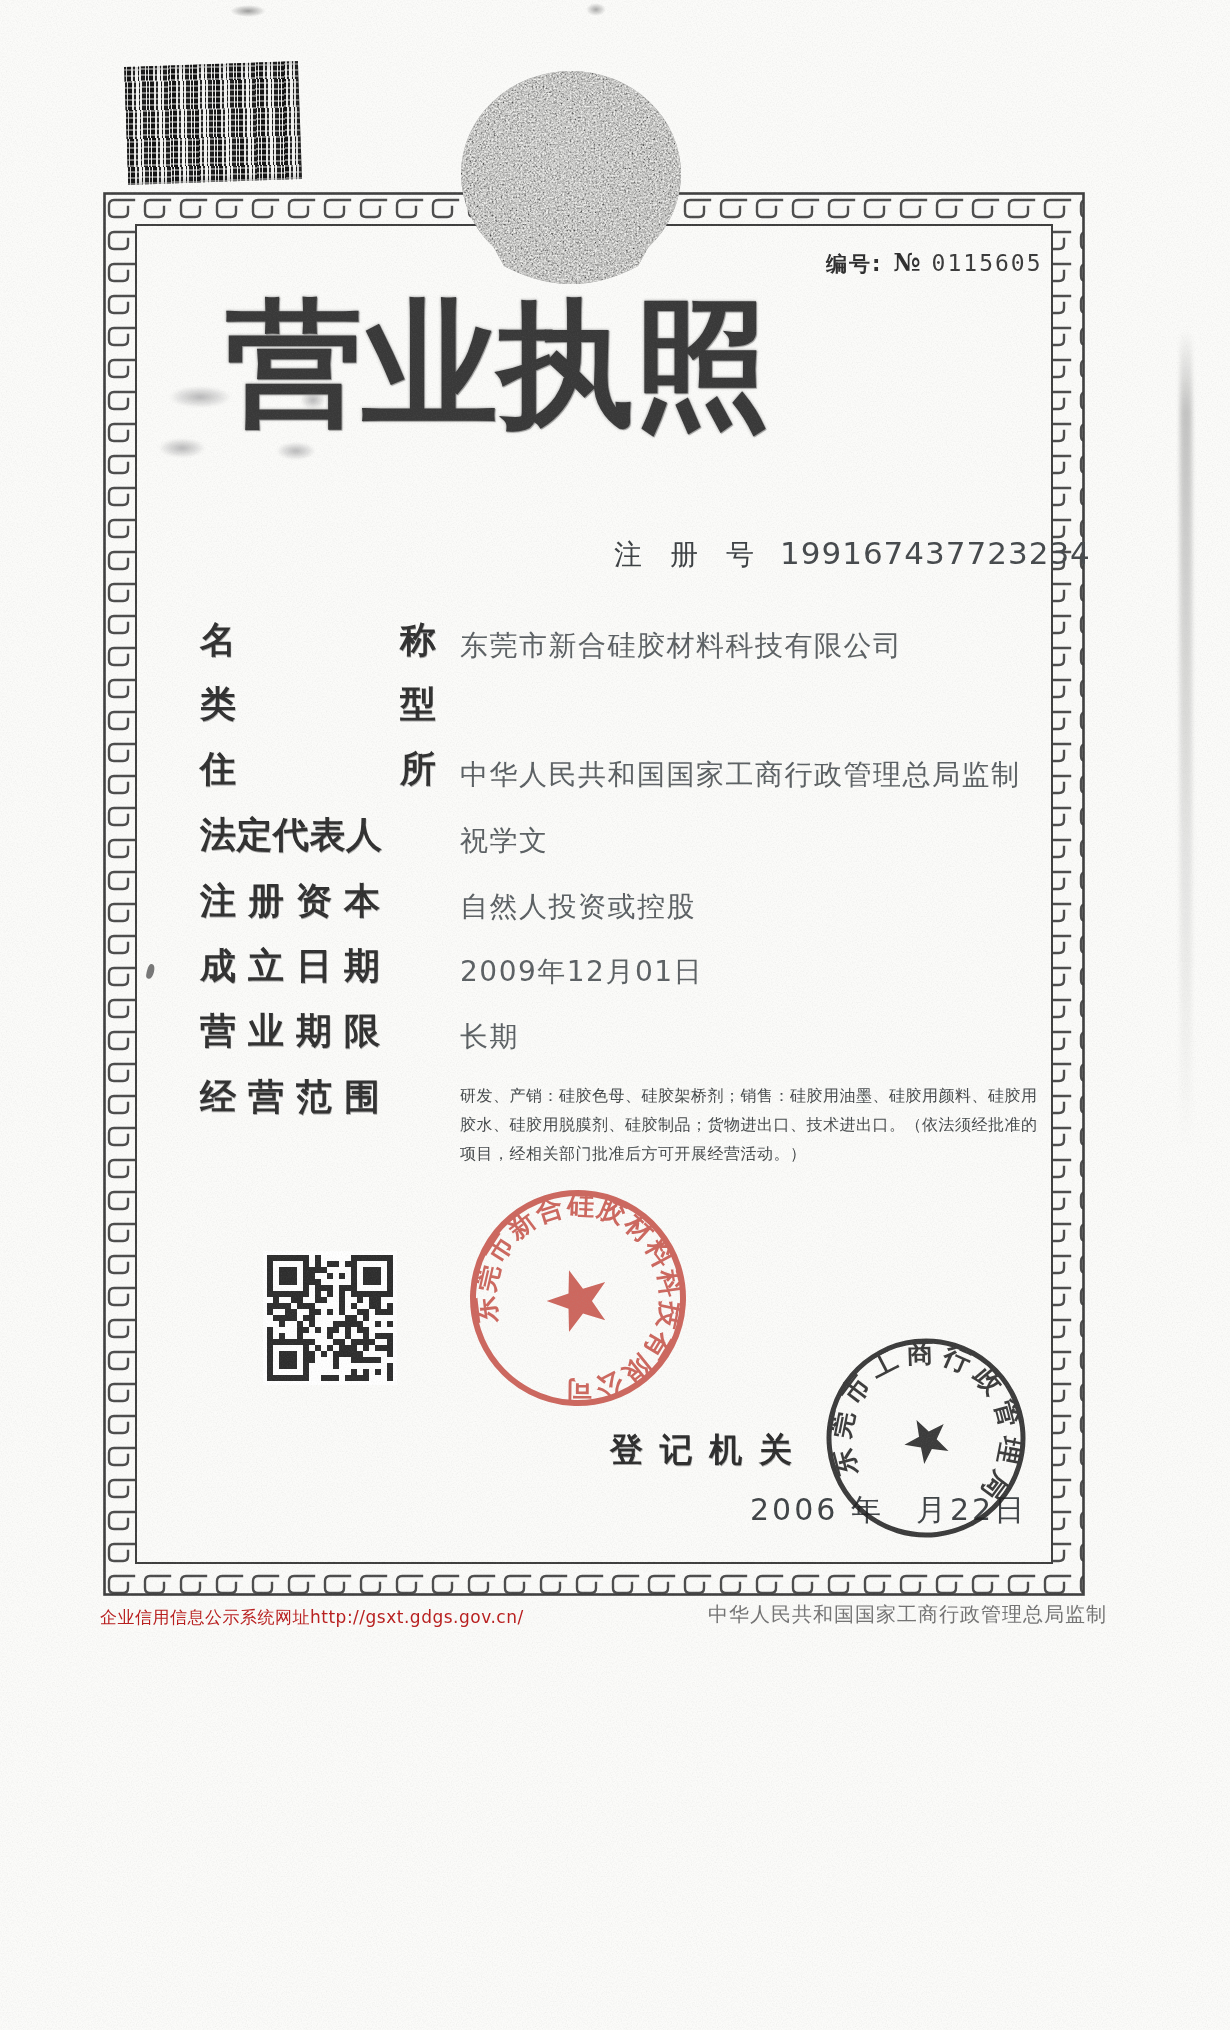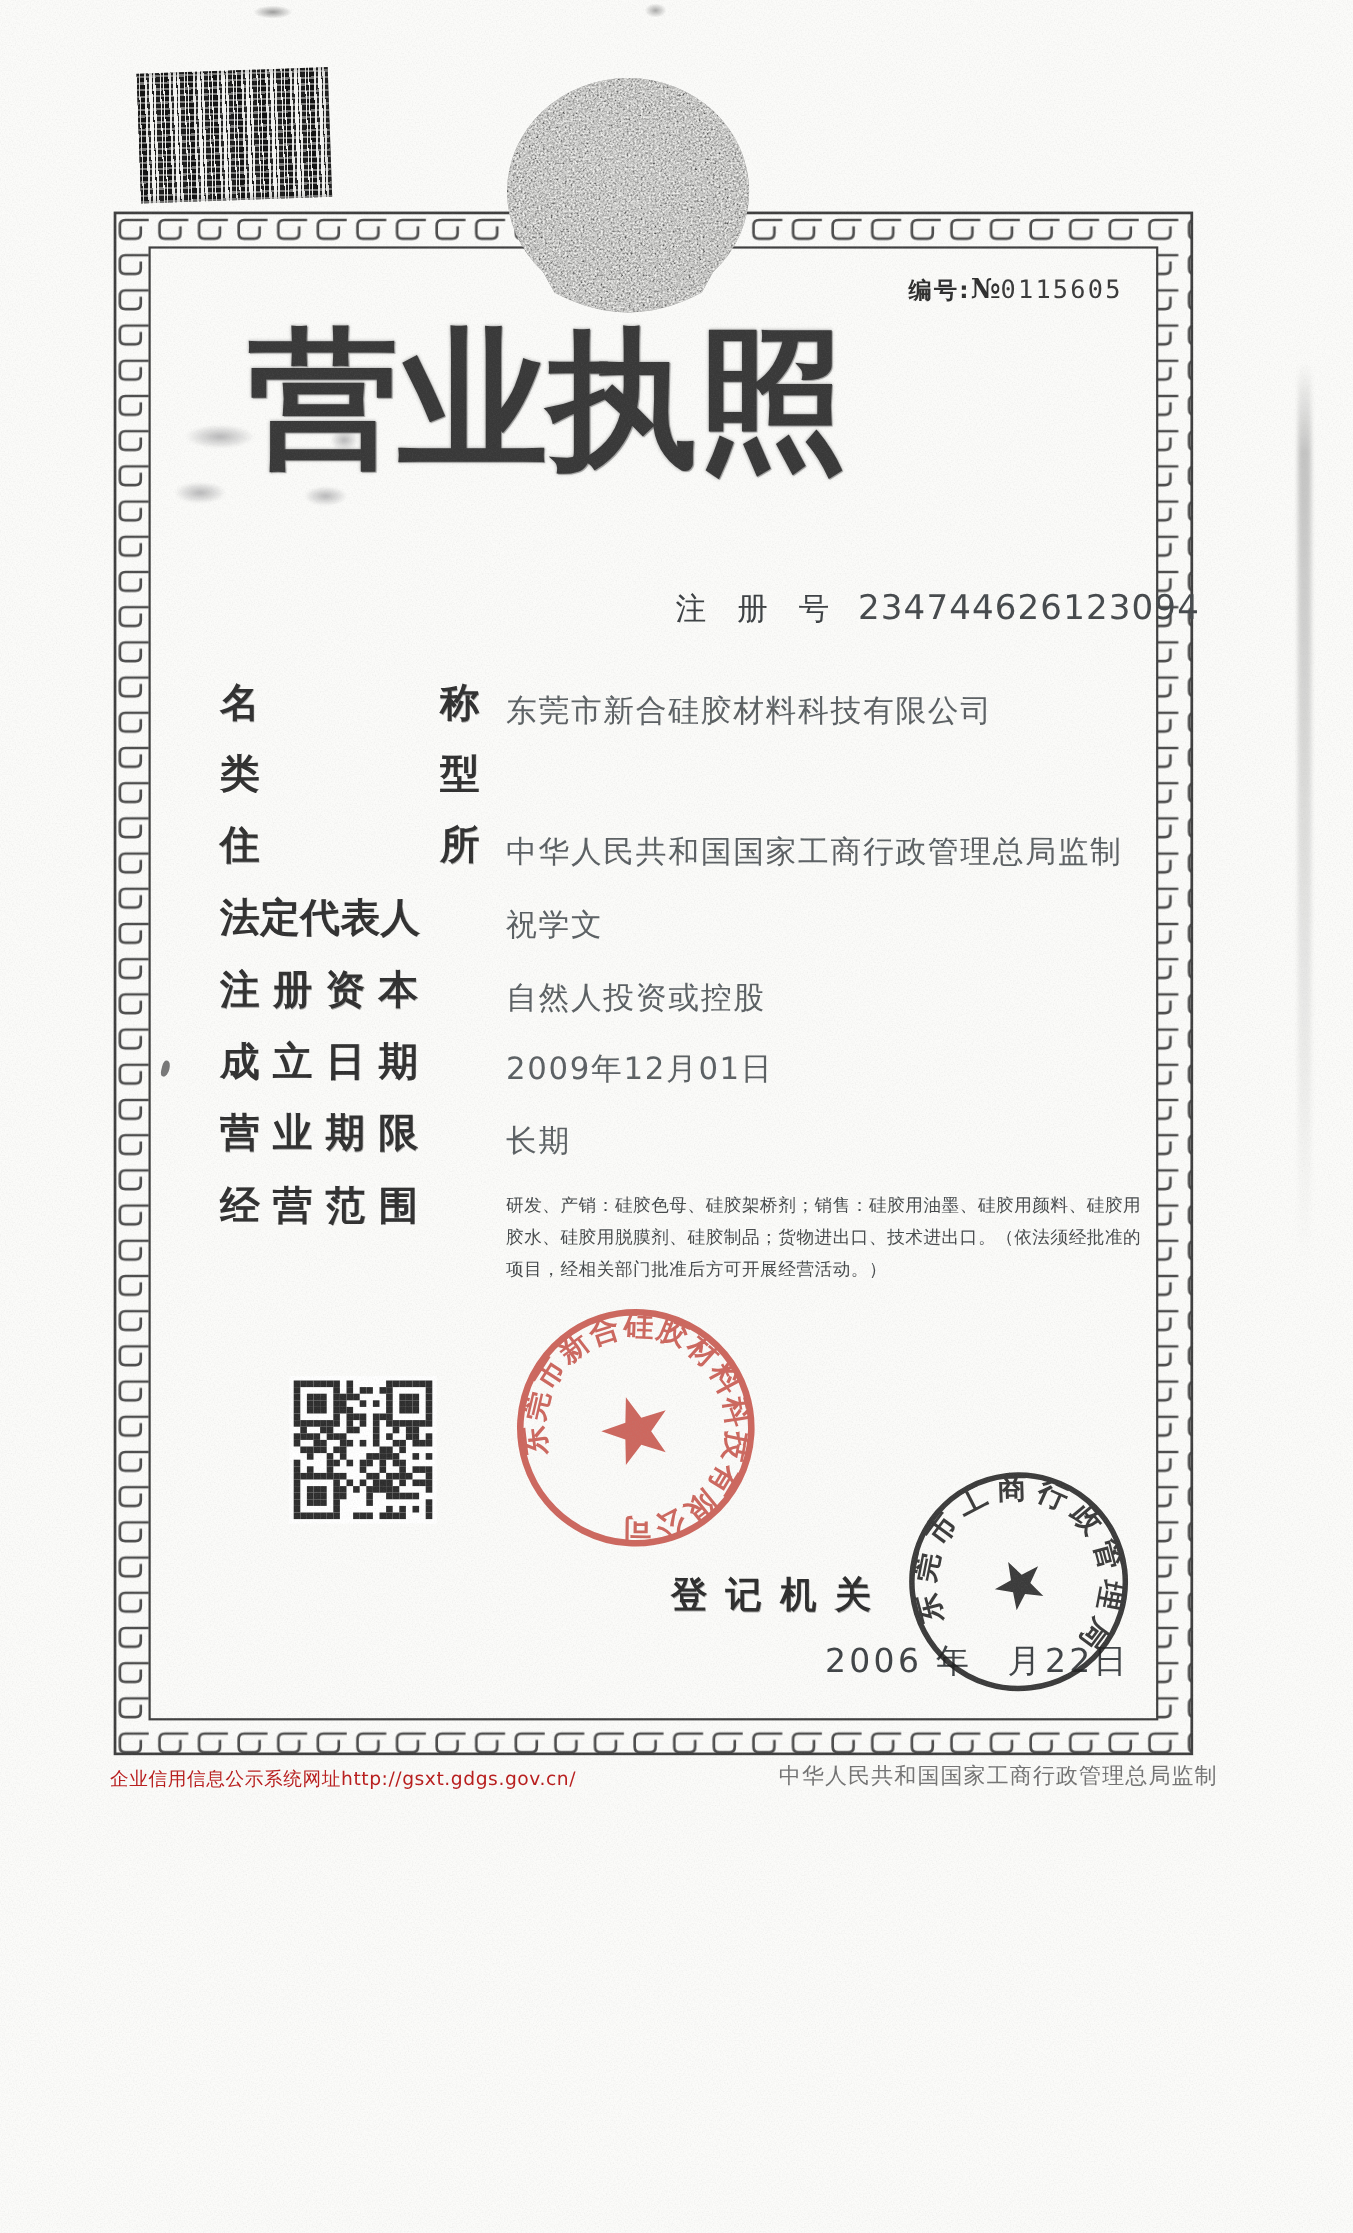--- a/index.html
+++ b/index.html
@@ -25,21 +25,21 @@
         #1b1b1b 17px 21px, #f0f0ee 21px 22px);
     box-shadow: inset 0 0 8px rgba(40,40,40,.4); }
 
   
   .emblem { left:452px; top:68px; width:238px; height:226px; }
 
   
   .frame { left:103px; top:192px; }
 
   
-  .serial { left:826px; top:248px; display:flex; align-items:baseline; color:#2e2e2e; }
+  .serial { left:826px; top:248px; display:flex; align-items:baseline; gap:11px; color:#2e2e2e; }
   .serial .lbl { font-size:21px; font-weight:700; letter-spacing:2px; }
   .serial .no  { font-size:25px; font-weight:700; font-family:"DejaVu Serif", serif; }
   .serial .num { font-size:23px; letter-spacing:2px; color:#3a3a3a;
                  font-family:"DejaVu Sans Mono", monospace; }
 
   
   .title { left:226px; top:292px; width:526px; display:flex; justify-content:space-between;
            font-size:136px; line-height:1.05; font-weight:900; color:#383838;
            font-family:"DejaVu Serif", serif;
            text-shadow:0 0 3px rgba(56,56,56,.55), 1px 1px 0 rgba(56,56,56,.35); }
@@ -167,21 +167,21 @@
   <div class="abs sm sm2"></div>
   <div class="abs sm sm3"></div>
   <div class="abs sm sm4"></div>
 
   <div class="abs regline">
     <span class="lbl">
         <span>注</span>
         <span>册</span>
         <span>号</span>
       </span>
-    <span class="num">234744626123094</span>
+    <span class="num">199167437723234</span>
   </div>
 
   <div class="abs row" style="top:620px">
     <div class="lbl w2">
         <span>名</span>
         <span>称</span>
       </div>
     <div class="val">东莞市新合硅胶材料科技有限公司</div>
   </div>
   <div class="abs row" style="top:684px">

